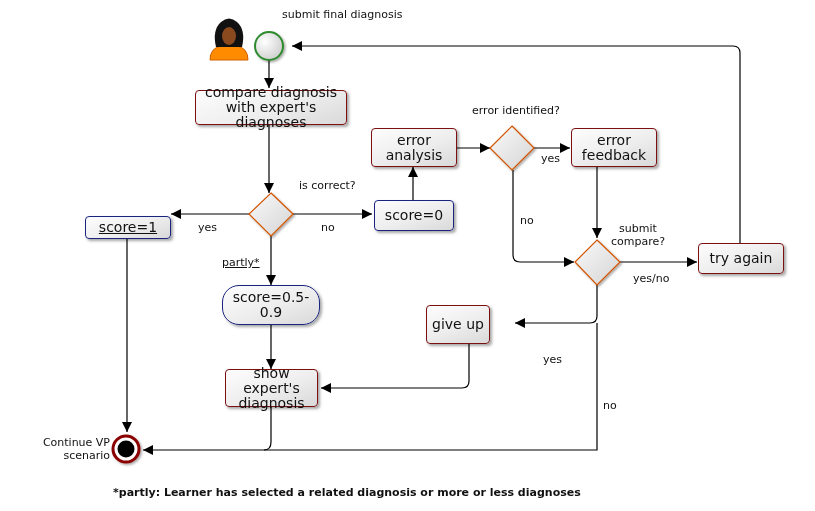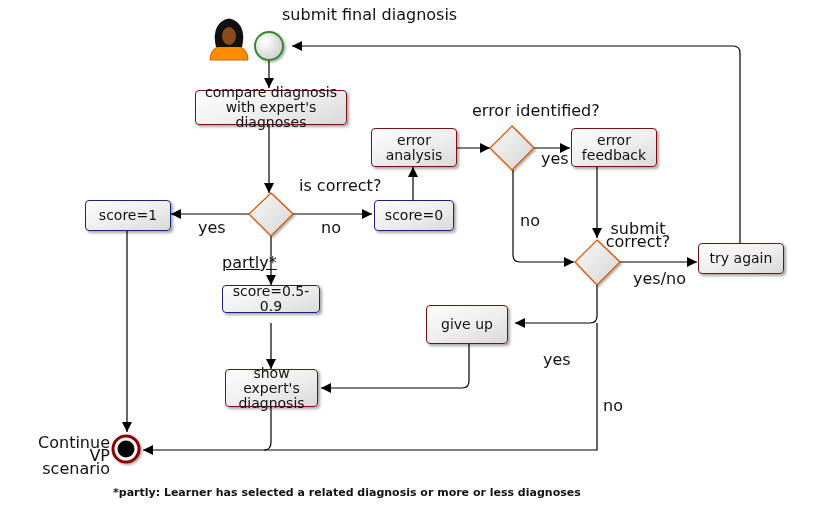--- a/index.html
+++ b/index.html
@@ -10,21 +10,21 @@
     position: absolute; box-sizing: border-box;
     display: flex; align-items: center; justify-content: center; text-align: center;
     font-size: 14px; line-height: 15px; color: #111;
     border-radius: 4px;
     background: linear-gradient(160deg, #fdfdfd 0%, #ededed 55%, #d9d9d9 100%);
     box-shadow: 2px 2px 3px rgba(0,0,0,0.35);
     white-space: pre-line;
   }
   .node.red  { border: 1px solid #7a1010; }
   .node.blue { border: 1px solid #1a237e; }
-  .label { position: absolute; font-size: 16px; line-height: 13px; color: #111; white-space: pre-line; }
+  .label { position: absolute; font-size: 11px; line-height: 13px; color: #111; white-space: pre-line; }
   .label.center { text-align: center; }
   .label.right { text-align: right; }
   .footnote { position: absolute; font-size: 11px; color: #111; font-weight: bold; }
 </style>
 </head>
 <body>
 
 <div id="stage">
 
   <svg id="diagram" width="815" height="511">
@@ -83,36 +83,36 @@
       <circle cx="126" cy="449" r="8.5" fill="#000"></circle>
     </g>
   </svg>
 
   <div class="label" style="left:282px;top:8px;">submit final diagnosis</div>
   <div class="label right" style="left:30px;top:436px;width:80px;">Continue VP
 scenario</div>
 
   <div class="node red" style="left:195px;top:90px;width:152px;height:35px;">compare diagnosis
 with expert's diagnoses</div>
-  <div class="node blue" style="left:85px;top:200px;width:86px;height:31px;">score=1</div>
+  <div class="node blue" style="left:85px;top:216px;width:86px;height:23px;text-decoration:underline;">score=1</div>
   <div class="node blue" style="left:374px;top:200px;width:80px;height:31px;">score=0</div>
   <div class="node red" style="left:371px;top:128px;width:86px;height:39px;">error
 analysis</div>
   <div class="node red" style="left:571px;top:128px;width:86px;height:39px;">error
 feedback</div>
   <div class="node red" style="left:698px;top:243px;width:86px;height:31px;">try again</div>
-  <div class="node blue" style="left:222px;top:285px;width:98px;height:28px;">score=0.5-0.9</div>
-  <div class="node red" style="left:426px;top:305px;width:82px;height:39px;">give up</div>
+  <div class="node blue" style="left:222px;top:285px;width:98px;height:40px;border-radius:17px;">score=0.5-0.9</div>
+  <div class="node red" style="left:426px;top:305px;width:64px;height:39px;">give up</div>
   <div class="node red" style="left:225px;top:369px;width:93px;height:38px;">show expert's
 diagnosis</div>
 
   <div class="label" style="left:285px;top:179px;margin-left:14px;">is correct?</div>
   <div class="label" style="left:472px;top:104px;">error identified?</div>
   <div class="label center" style="left:605px;top:222px;width:66px;">submit
-correct?</div>
+compare?</div>
 
   <div class="label" style="left:198px;top:221px;">yes</div>
   <div class="label" style="left:321px;top:221px;">no</div>
   <div class="label" style="left:222px;top:256px;text-decoration:underline;">partly*</div>
   <div class="label" style="left:541px;top:152px;">yes</div>
   <div class="label" style="left:520px;top:214px;">no</div>
   <div class="label" style="left:633px;top:272px;">yes/no</div>
   <div class="label" style="left:543px;top:353px;">yes</div>
   <div class="label" style="left:603px;top:399px;">no</div>
 

